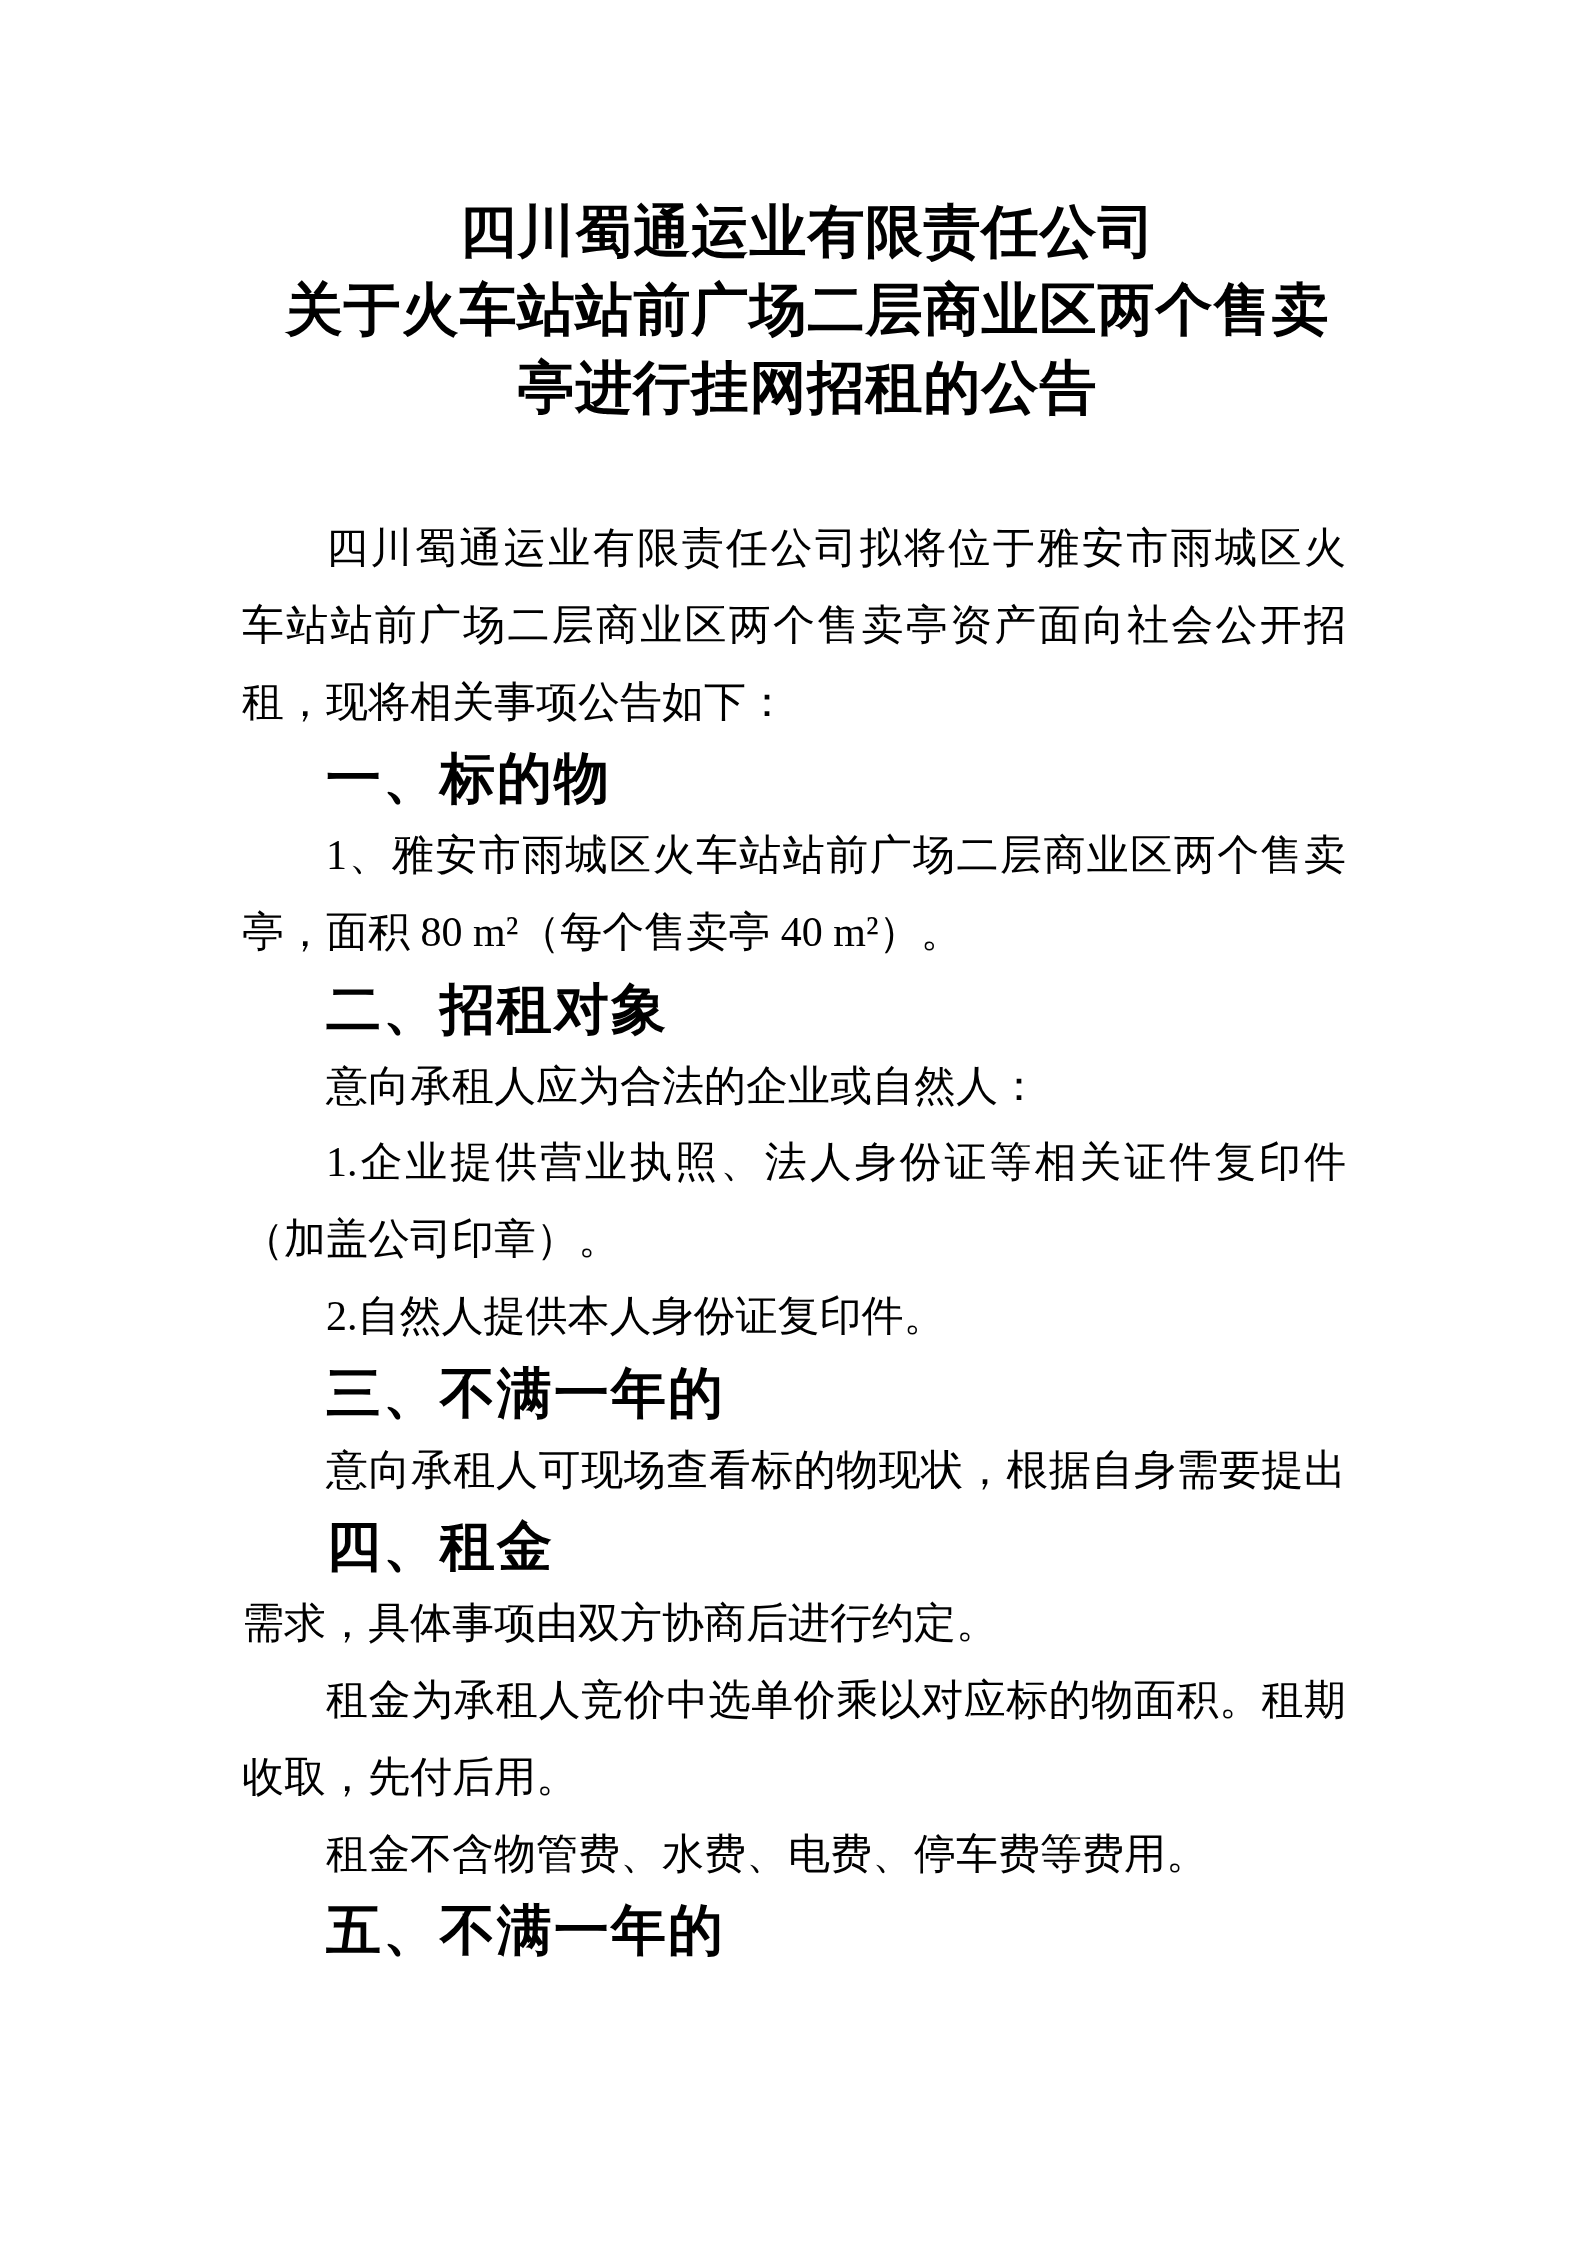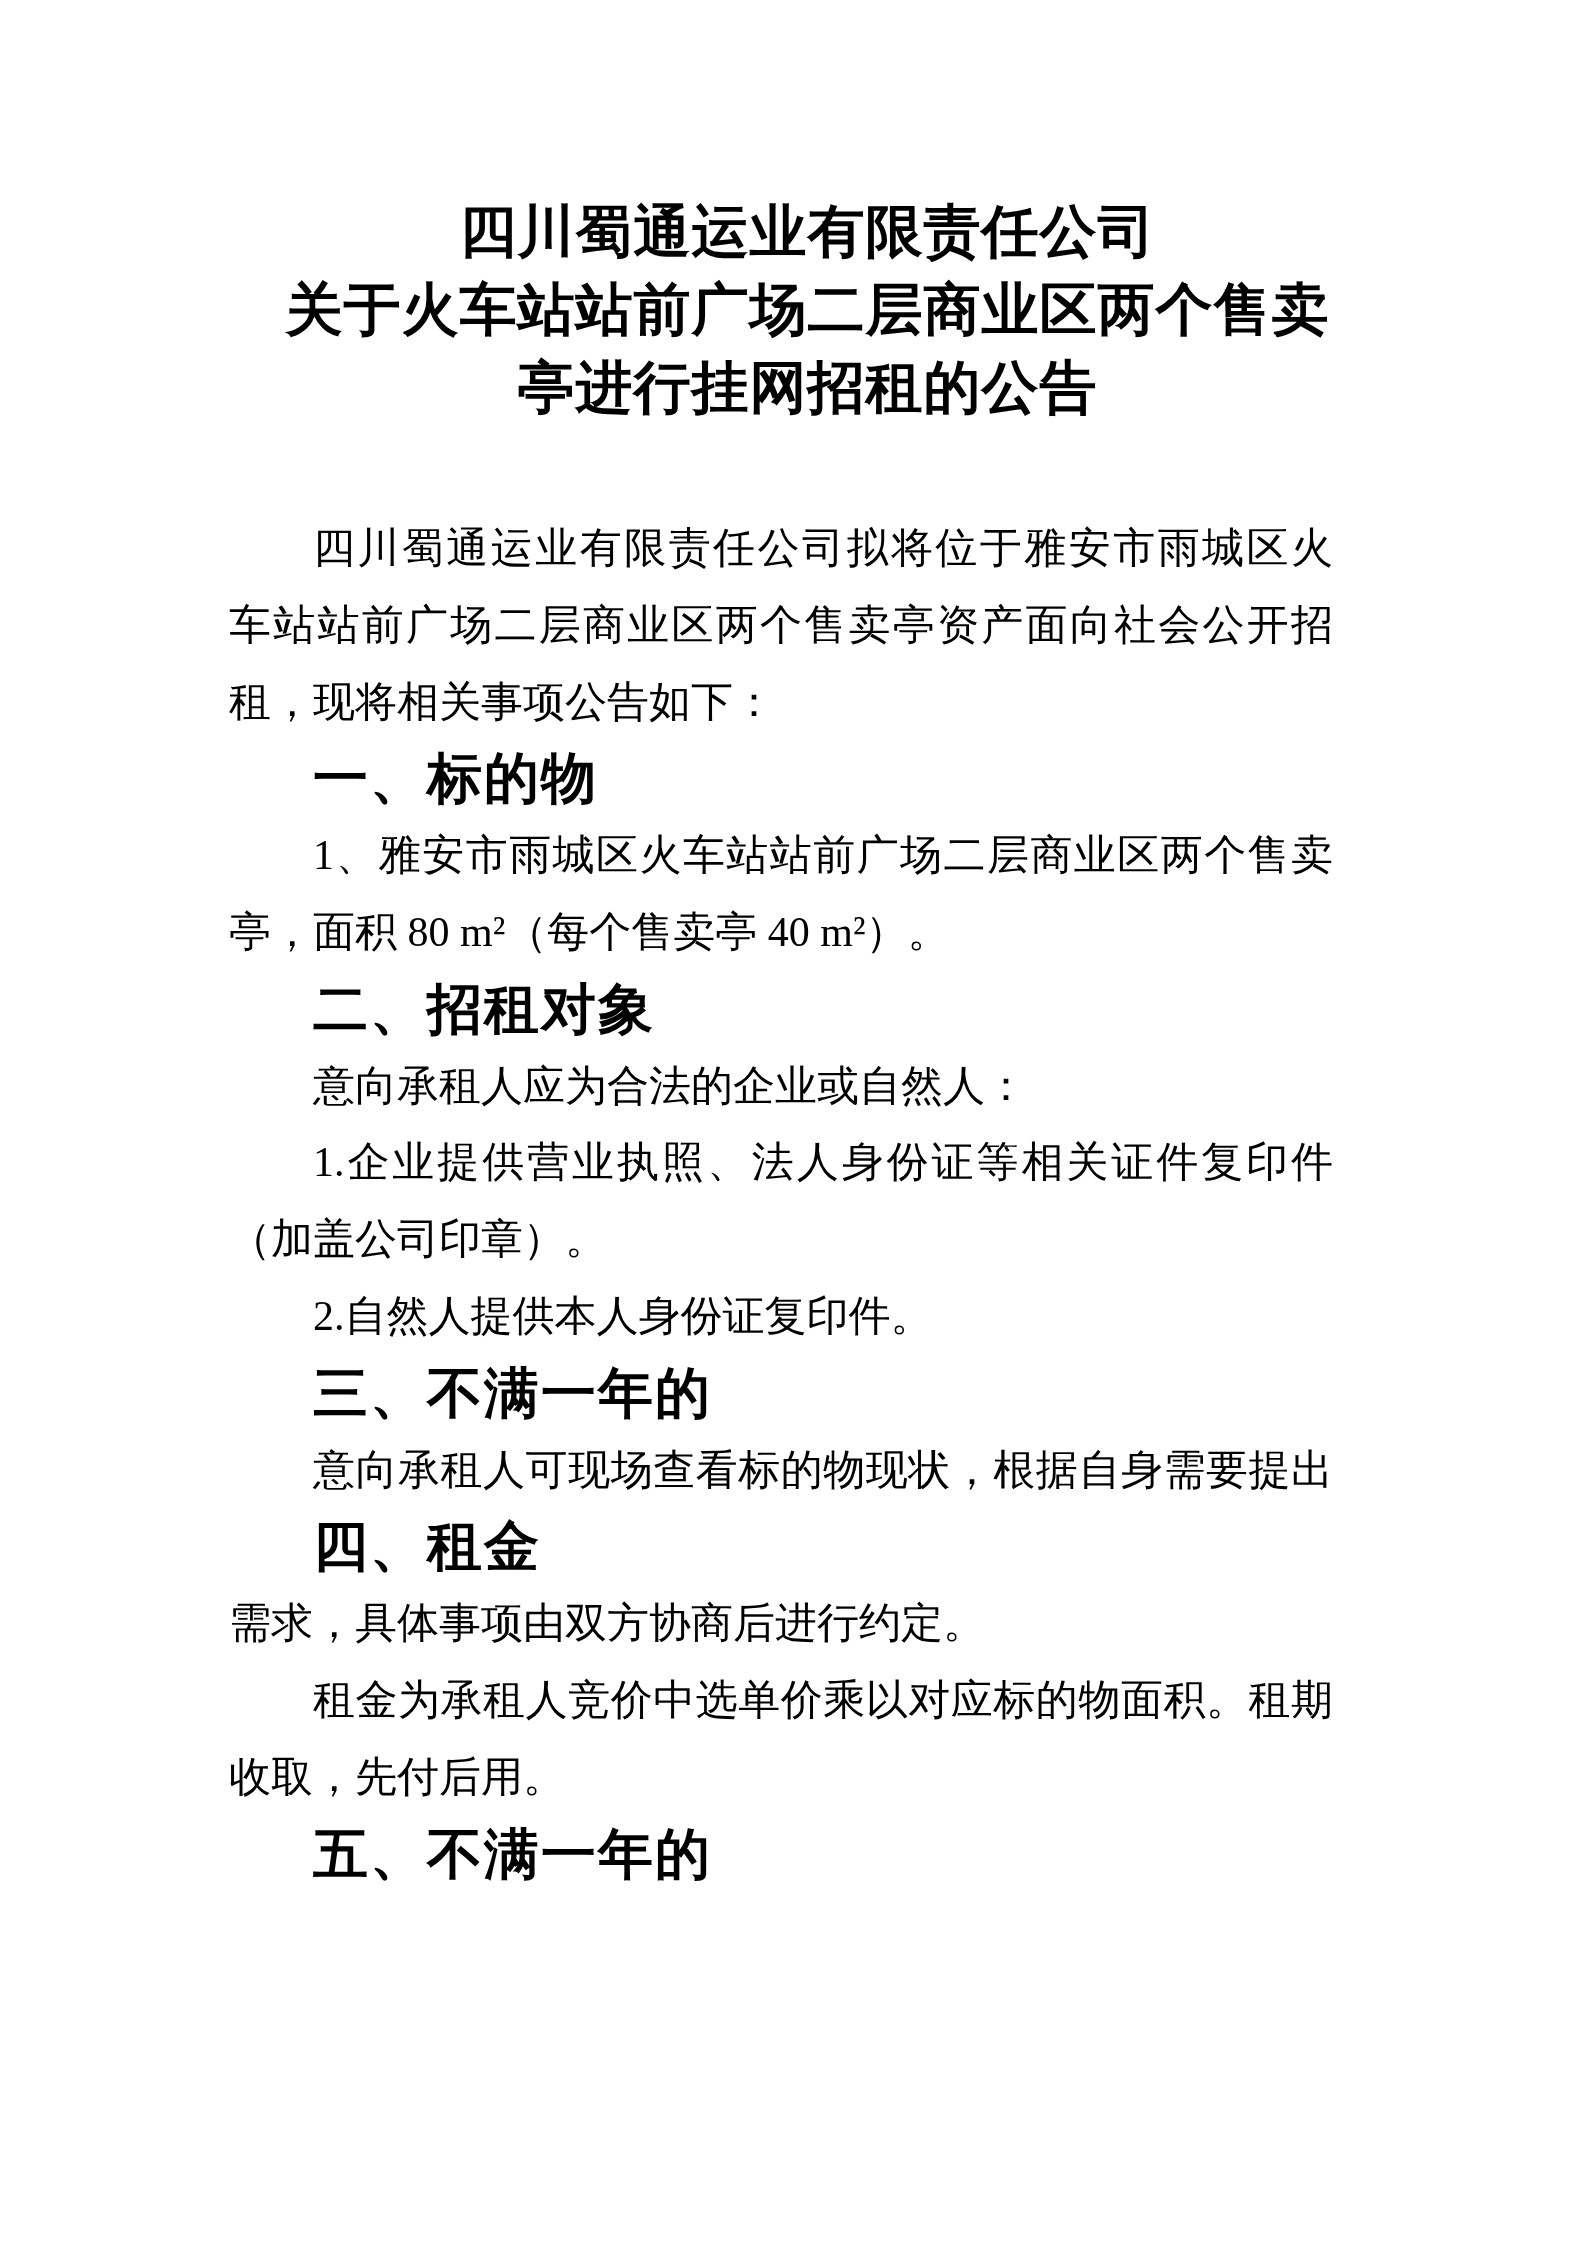--- a/index.html
+++ b/index.html
@@ -31,21 +31,21 @@
     font-family: "Liberation Serif", "DejaVu Serif", serif;
     font-weight: bold;
     font-size: 57px;
     line-height: 78px;
     letter-spacing: 1px;
     white-space: nowrap;
   }
   .content {
     position: absolute;
     top: 510px;
-    left: 229px;
+    left: 242px;
     width: 1104px;
   }
   .line {
     height: 76.8px;
     line-height: 76.8px;
     font-size: 42px;
     white-space: nowrap;
     font-family: "Liberation Serif", "DejaVu Serif", serif;
   }
   .line.indent {
@@ -85,16 +85,17 @@
       <div class="line indent">意向承租人应为合法的企业或自然人：</div>
       <div class="line indent stretch">1.企业提供营业执照、法人身份证等相关证件复印件</div>
       <div class="line">（加盖公司印章）。</div>
       <div class="line indent">2.自然人提供本人身份证复印件。</div>
       <div class="line heading indent">三、不满一年的</div>
       <div class="line indent stretch">意向承租人可现场查看标的物现状，根据自身需要提出</div>
       <div class="line heading indent">四、租金</div>
       <div class="line">需求，具体事项由双方协商后进行约定。</div>
       <div class="line indent stretch">租金为承租人竞价中选单价乘以对应标的物面积。租期</div>
       <div class="line">收取，先付后用。</div>
+      <div class="line indent">租金不含物管费、水费、电费、停车费等费用。</div>
       <div class="line heading indent">五、不满一年的</div>
     </main>
 
 </div>
 
 </body></html>

